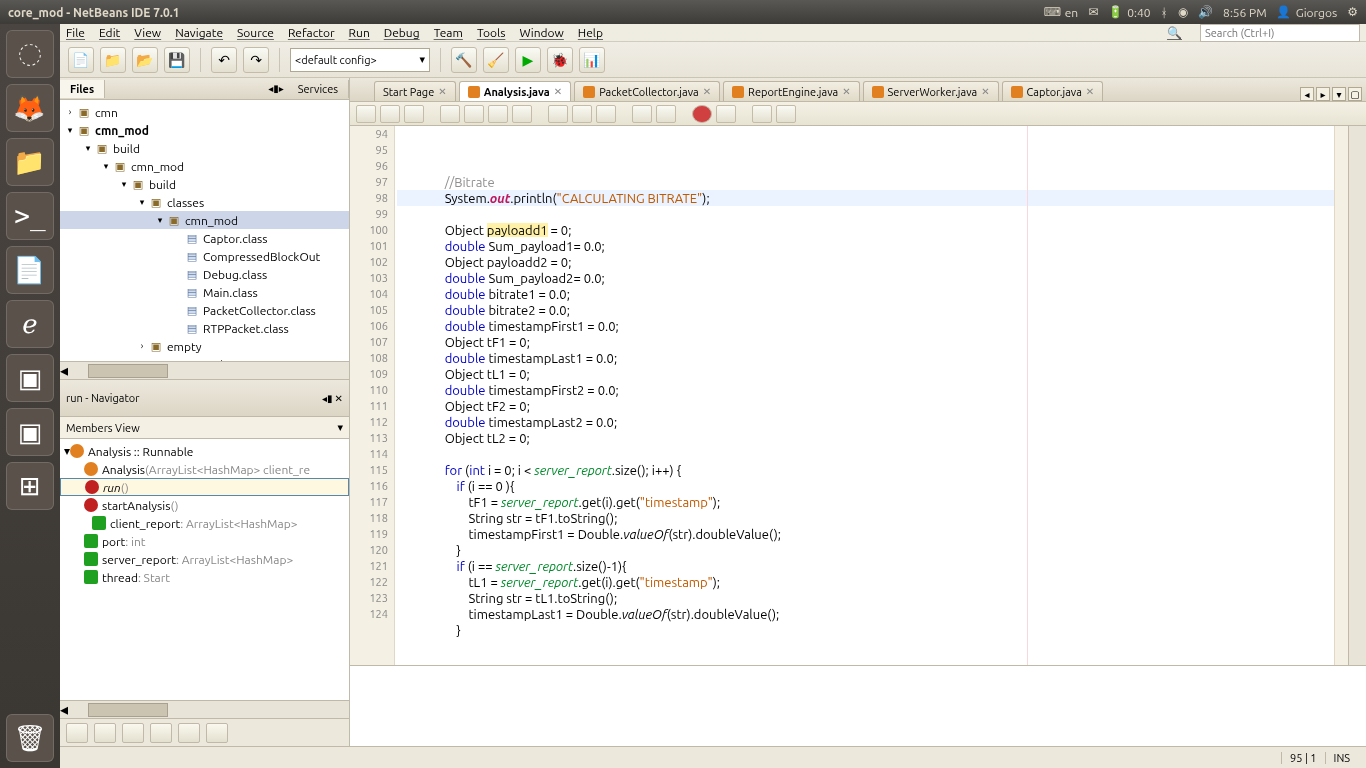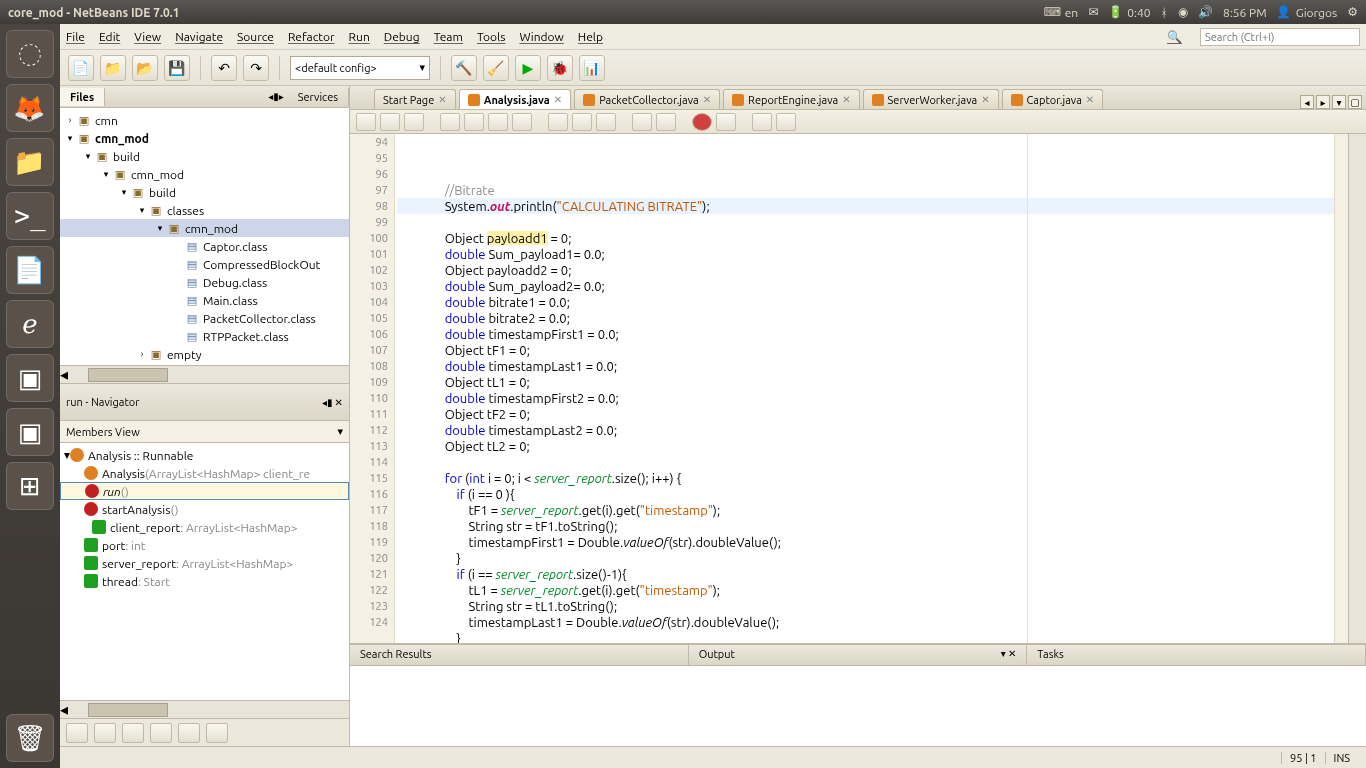--- a/index.html
+++ b/index.html
@@ -23,21 +23,21 @@
 .t-doc { background: linear-gradient(#3a7ad8,#1a4aa8); }
 .t-pdf { background: #fff; color:#c02020; }
 .t-vbox { background: linear-gradient(#7aa8d8,#3a6aa8); }
 .t-vbox2 { background: linear-gradient(#7aa8d8,#3a6aa8); }
 .t-desk { background: #3a3632; }
 .t-trash { background: #5a5248; }
 
 .ide { flex: 1; display: flex; flex-direction: column; min-width: 0; background: #ece9e0; }
 
 
-.menubar { height: 26px; display: flex; align-items: center; padding: 0 6px; background: #efece2; border-bottom: 1px solid #d0ccc0; font-size: 12px; }
+.menubar { height: 18px; display: flex; align-items: center; padding: 0 6px; background: #efece2; border-bottom: 1px solid #d0ccc0; font-size: 12px; }
 .menubar span { margin-right: 14px; text-decoration: underline; text-decoration-color: #666; text-underline-offset: 2px; cursor: default; }
 .menubar .search { margin-left: auto; display: flex; align-items: center; gap: 4px; }
 .menubar input { width: 160px; height: 18px; border: 1px solid #c0b8a8; padding: 0 4px; font-size: 11px; background: #fff; }
 
 
 .toolbar { height: 36px; display: flex; align-items: center; padding: 0 8px; gap: 6px; background: linear-gradient(#f0ede5,#e8e4d8); border-bottom: 1px solid #cac4b4; }
 .toolbar .sep { width: 1px; height: 24px; background: #cac4b4; margin: 0 4px; }
 .tbtn { width: 26px; height: 26px; border: 1px solid #c4bca8; border-radius: 3px; background: linear-gradient(#fafaf4,#e4e0d0); display: flex; align-items: center; justify-content: center; font-size: 14px; }
 .config-dd { height: 24px; width: 140px; border: 1px solid #b0a890; background: #fff; font-size: 11px; padding: 0 4px; display: flex; align-items: center; justify-content: space-between; }
 
@@ -452,25 +452,20 @@
               <div>123</div>
               <div>124</div>
             </div>
           <div class="code" id="code">
             <div class="margin-line"></div>
           <div class="line"><span class="com">                //Bitrate</span></div><div class="line hl-line"><span>                System.</span><span class="fldb">out</span><span>.println(</span><span class="str">"CALCULATING BITRATE"</span><span>);</span></div><div class="line"><span></span></div><div class="line"><span>                Object </span><span class="hl-y">payloadd1</span><span> = 0;</span></div><div class="line"><span>                </span><span class="kw">double</span><span> Sum_payload1= 0.0;</span></div><div class="line"><span>                Object payloadd2 = 0;</span></div><div class="line"><span>                </span><span class="kw">double</span><span> Sum_payload2= 0.0;</span></div><div class="line"><span>                </span><span class="kw">double</span><span> bitrate1 = 0.0;</span></div><div class="line"><span>                </span><span class="kw">double</span><span> bitrate2 = 0.0;</span></div><div class="line"><span>                </span><span class="kw">double</span><span> timestampFirst1 = 0.0;</span></div><div class="line"><span>                Object tF1 = 0;</span></div><div class="line"><span>                </span><span class="kw">double</span><span> timestampLast1 = 0.0;</span></div><div class="line"><span>                Object tL1 = 0;</span></div><div class="line"><span>                </span><span class="kw">double</span><span> timestampFirst2 = 0.0;</span></div><div class="line"><span>                Object tF2 = 0;</span></div><div class="line"><span>                </span><span class="kw">double</span><span> timestampLast2 = 0.0;</span></div><div class="line"><span>                Object tL2 = 0;</span></div><div class="line"><span></span></div><div class="line"><span>                </span><span class="kw">for</span><span> (</span><span class="kw">int</span><span> i = 0; i &lt; </span><span class="fld">server_report</span><span>.size(); i++) {</span></div><div class="line"><span>                    </span><span class="kw">if</span><span> (i == 0 ){</span></div><div class="line"><span>                        tF1 = </span><span class="fld">server_report</span><span>.get(i).get(</span><span class="str">"timestamp"</span><span>);</span></div><div class="line"><span>                        String str = tF1.toString();</span></div><div class="line"><span>                        timestampFirst1 = Double.</span><span class="mth">valueOf</span><span>(str).doubleValue();</span></div><div class="line"><span>                    }</span></div><div class="line"><span>                    </span><span class="kw">if</span><span> (i == </span><span class="fld">server_report</span><span>.size()-1){</span></div><div class="line"><span>                        tL1 = </span><span class="fld">server_report</span><span>.get(i).get(</span><span class="str">"timestamp"</span><span>);</span></div><div class="line"><span>                        String str = tL1.toString();</span></div><div class="line"><span>                        timestampLast1 = Double.</span><span class="mth">valueOf</span><span>(str).doubleValue();</span></div><div class="line"><span>                    }</span></div></div>
           <div class="error-stripe"></div>
           <div class="ed-vscroll"></div>
         </div>
 
-        <div class="bottom-tabs">
-          <div class="bottom-tab" style="flex:1"><span>Search Results</span></div>
-          <div class="bottom-tab" style="flex:1"><span>Output</span><span class="ctl">▾ ✕</span></div>
-          <div class="bottom-tab" style="flex:1"><span>Tasks</span></div>
-        </div>
         <div class="bottom-content"></div>
       </div>
     </div>
 
     <div class="statusbar">
       <div class="sp"></div>
       <div class="cell">95 | 1</div>
       <div class="cell">INS</div>
     </div>
   </div>

